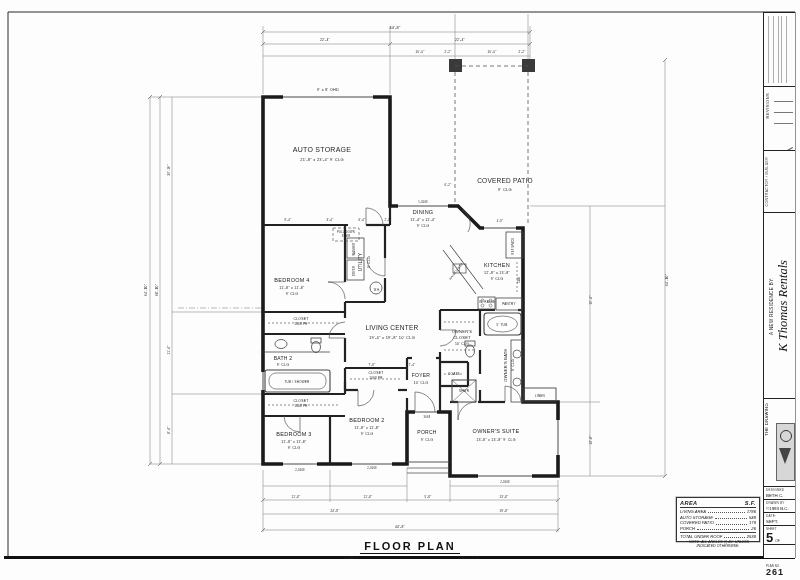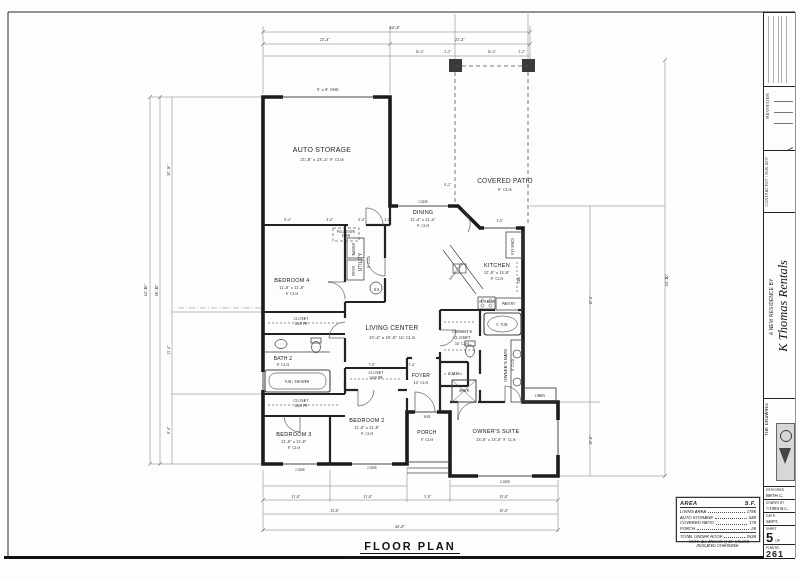--- a/index.html
+++ b/index.html
@@ -407,21 +407,21 @@
       <span class="lab">DATE:</span>
       <span class="val">SEPT.</span>
     </div>
     <div class="tb-sec" style="height:19px;">
       <span class="sheet-lab">SHEET</span>
       <div class="sheetrow" style="margin-top:4px;">
         <span class="sheet-num">5</span>
         <span class="sheet-of">OF</span>
       </div>
     </div>
-    <div class="tb-sec" style="height:15px;border-bottom:none;">
+    <div class="tb-sec" style="height:15px;border-bottom:none;margin-top:18px;">
       <span class="plan-lab">PLAN NO.</span>
       <span class="plan-num">261</span>
     </div>
   </div>
 
   <div class="area-box">
     <div class="area-hdr">
       <span>AREA</span>
       <span>S.F.</span>
     </div>

